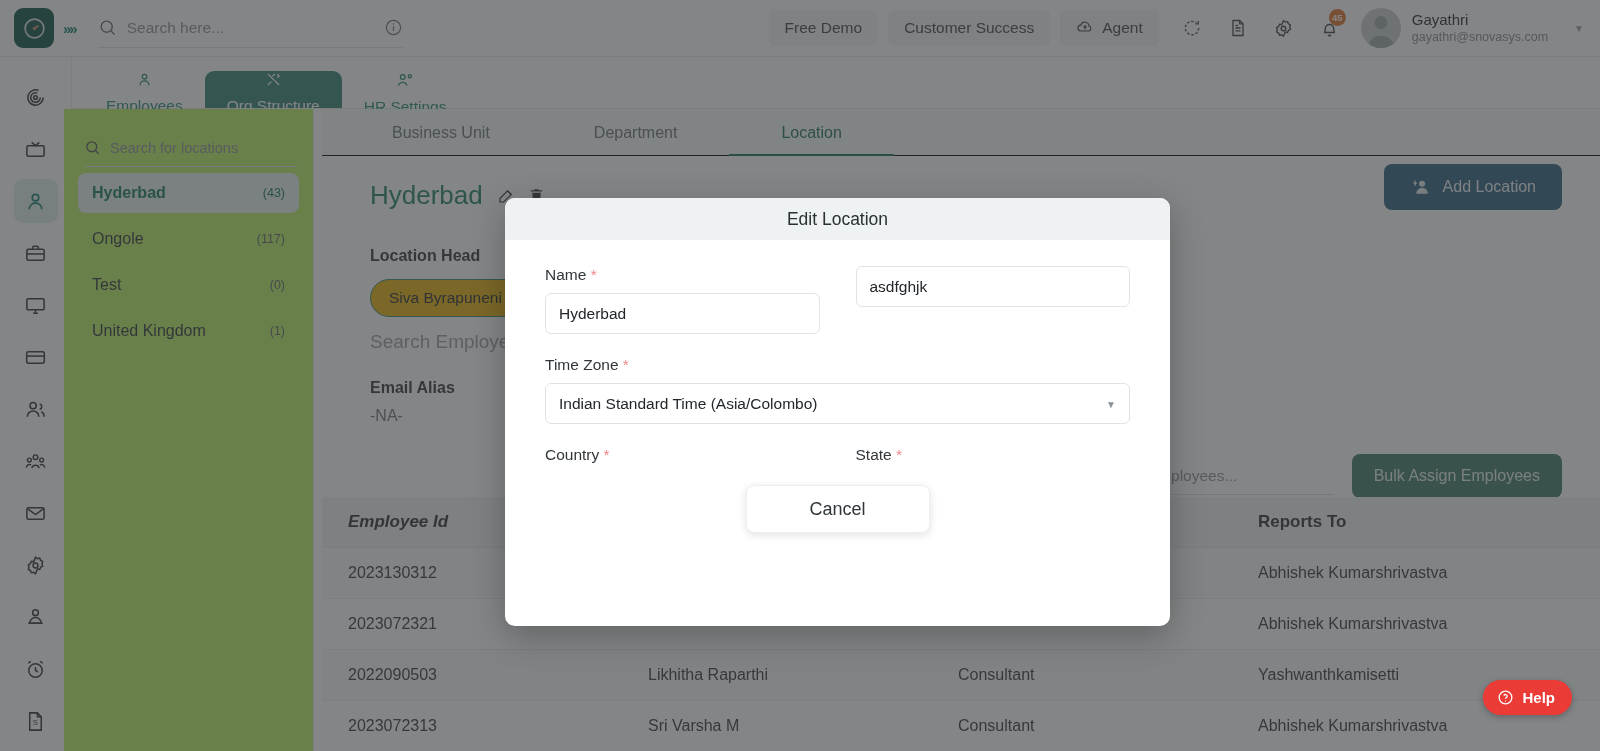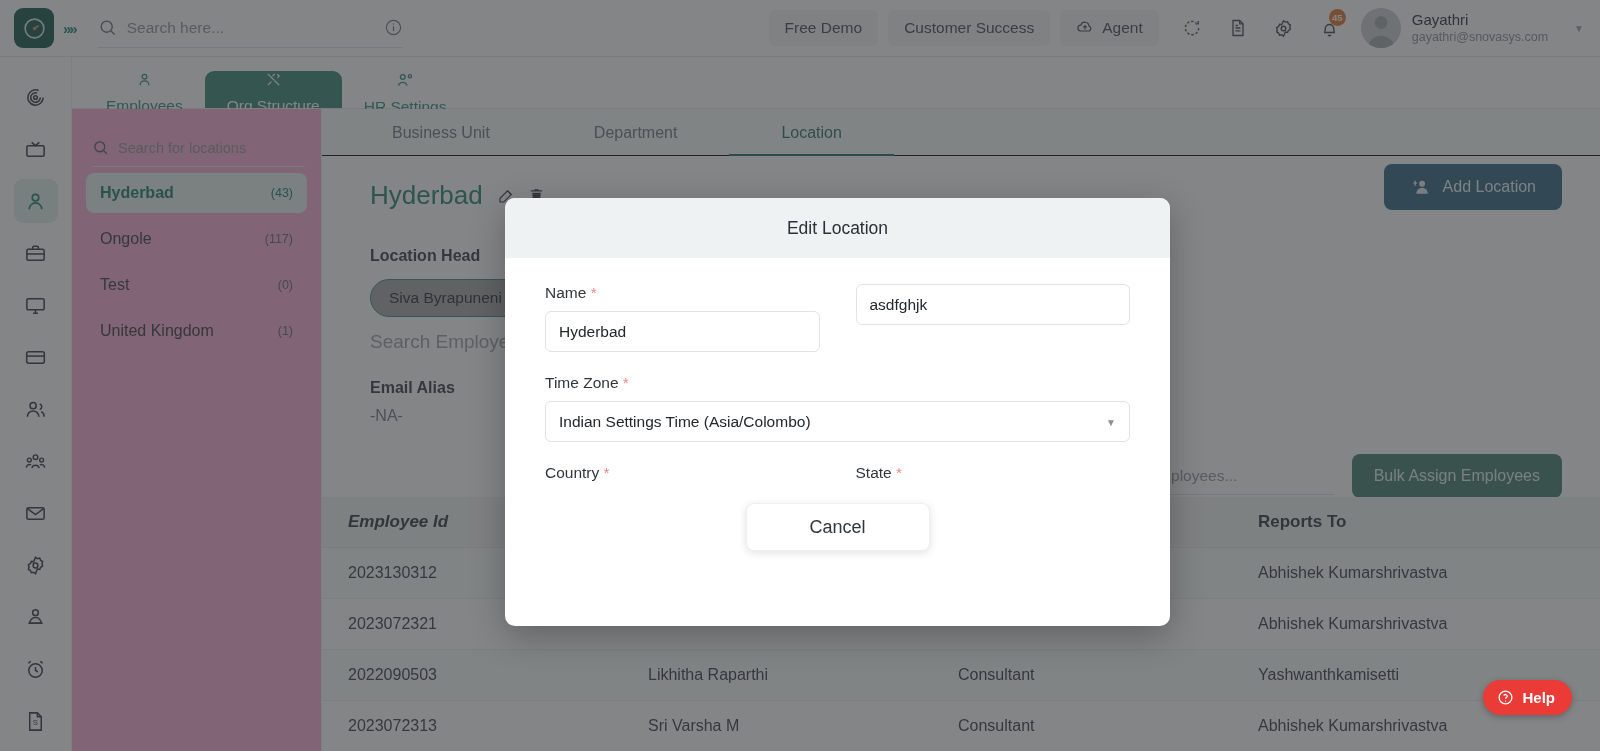--- a/index.html
+++ b/index.html
@@ -90,22 +90,22 @@
   .mtab {
     display:flex; align-items:center; gap:9px;
     font-size:15.5px; color:#2a8a76; padding:0 22px; height:37px;
     border-radius:9px 9px 0 0;
     flex-direction:column;
   }
   .mtab.sel { background:#338174; color:#ffffff; }
 
   
   .locpanel {
-    position:absolute; top:109px; left:72px; width:250px; height:642px;
-    background:#f9a8d4; border-right:1px solid #eceeef; padding:16px 0 0 0;
+    position:absolute; top:109px; left:64px; width:250px; height:642px;
+    background:#bef264; border-right:1px solid #eceeef; padding:16px 0 0 0;
   }
   .locsearch {
     margin:4px 16px 0 20px; height:38px; display:flex; align-items:center; gap:9px;
     border-bottom:1px solid #e3e5e7;
   }
   .locsearch input {
     border:0; outline:0; background:transparent; font-size:14.5px; color:#63696e;
     font-family:"Liberation Sans", sans-serif; width:100%;
   }
   .locsearch input::placeholder { color:#8d9397; }
@@ -133,21 +133,21 @@
   .loctitle-row { display:flex; align-items:center; gap:14px; padding:24px 0 0 48px; }
   .loctitle { font-size:26px; color:#1e8268; }
   .hdr-actions { color:#31373b; display:flex; gap:13px; align-items:center; }
 
   .fieldblock { padding-left:48px; margin-top:36px; }
   .flabel { font-size:16px; font-weight:700; color:#2f3539; }
   .chiprow { margin-top:14px; display:flex; align-items:center; }
   .chip {
     display:inline-flex; align-items:center; gap:12px;
     border:1px solid #2f8a72; border-radius:22px; padding:8px 14px 8px 18px;
-    font-size:15.5px; color:#24292d; background:#a3a3a3;
+    font-size:15.5px; color:#24292d; background:#eab308;
   }
   .chipx {
     width:20px; height:20px; border-radius:50%; background:#9a9fa3; color:#fff;
     display:flex; align-items:center; justify-content:center; font-size:12px;
   }
   .ghosttext { font-size:19px; color:#9aa0a5; margin-top:14px; }
   .navalue { font-size:16px; color:#70767b; margin-top:10px; }
 
   .addloc {
     position:absolute; right:38px; top:55px;
@@ -190,21 +190,21 @@
 
   
   .modal {
     position:absolute; z-index:100;
     left:505px; top:198px; width:665px; height:428px;
     background:#fff; border-radius:10px;
     box-shadow:0 10px 34px rgba(0,0,0,.26);
     overflow:hidden;
   }
   .modal-head {
-    height:60px; background:#eef2f3; display:flex; align-items:center; justify-content:center;
+    height:42px; background:#eef2f3; display:flex; align-items:center; justify-content:center;
     font-size:17.5px; color:#2b3034;
   }
   .modal-body { position:relative; height:314px; overflow:hidden; padding:26px 40px 0 40px; }
   .frow { display:flex; gap:36px; margin-bottom:22px; }
   .fcol { flex:1; min-width:0; }
   .fcol.full { flex:1 1 100%; }
   .ftitle { font-size:15.5px; color:#30363a; margin-bottom:9px; }
   .req { color:#f1878a; }
   .inp {
     width:100%; height:41px; border:1px solid #dfe3e6; border-radius:6px;
@@ -608,21 +608,21 @@
         </div>
       </div>
 
       <div class="frow">
         <div class="fcol full">
           <div class="ftitle">
             <span>Time Zone</span>
             <span class="req"> *</span>
           </div>
           <div class="inp sel-inp">
-            <span>Indian Settings Time (Asia/Colombo)</span>
+            <span>Indian Standard Time (Asia/Colombo)</span>
             <span class="arrow">▼</span>
           </div>
         </div>
       </div>
 
       <div class="frow">
         <div class="fcol">
           <div class="ftitle">
             <span>Country</span>
             <span class="req">*</span>

